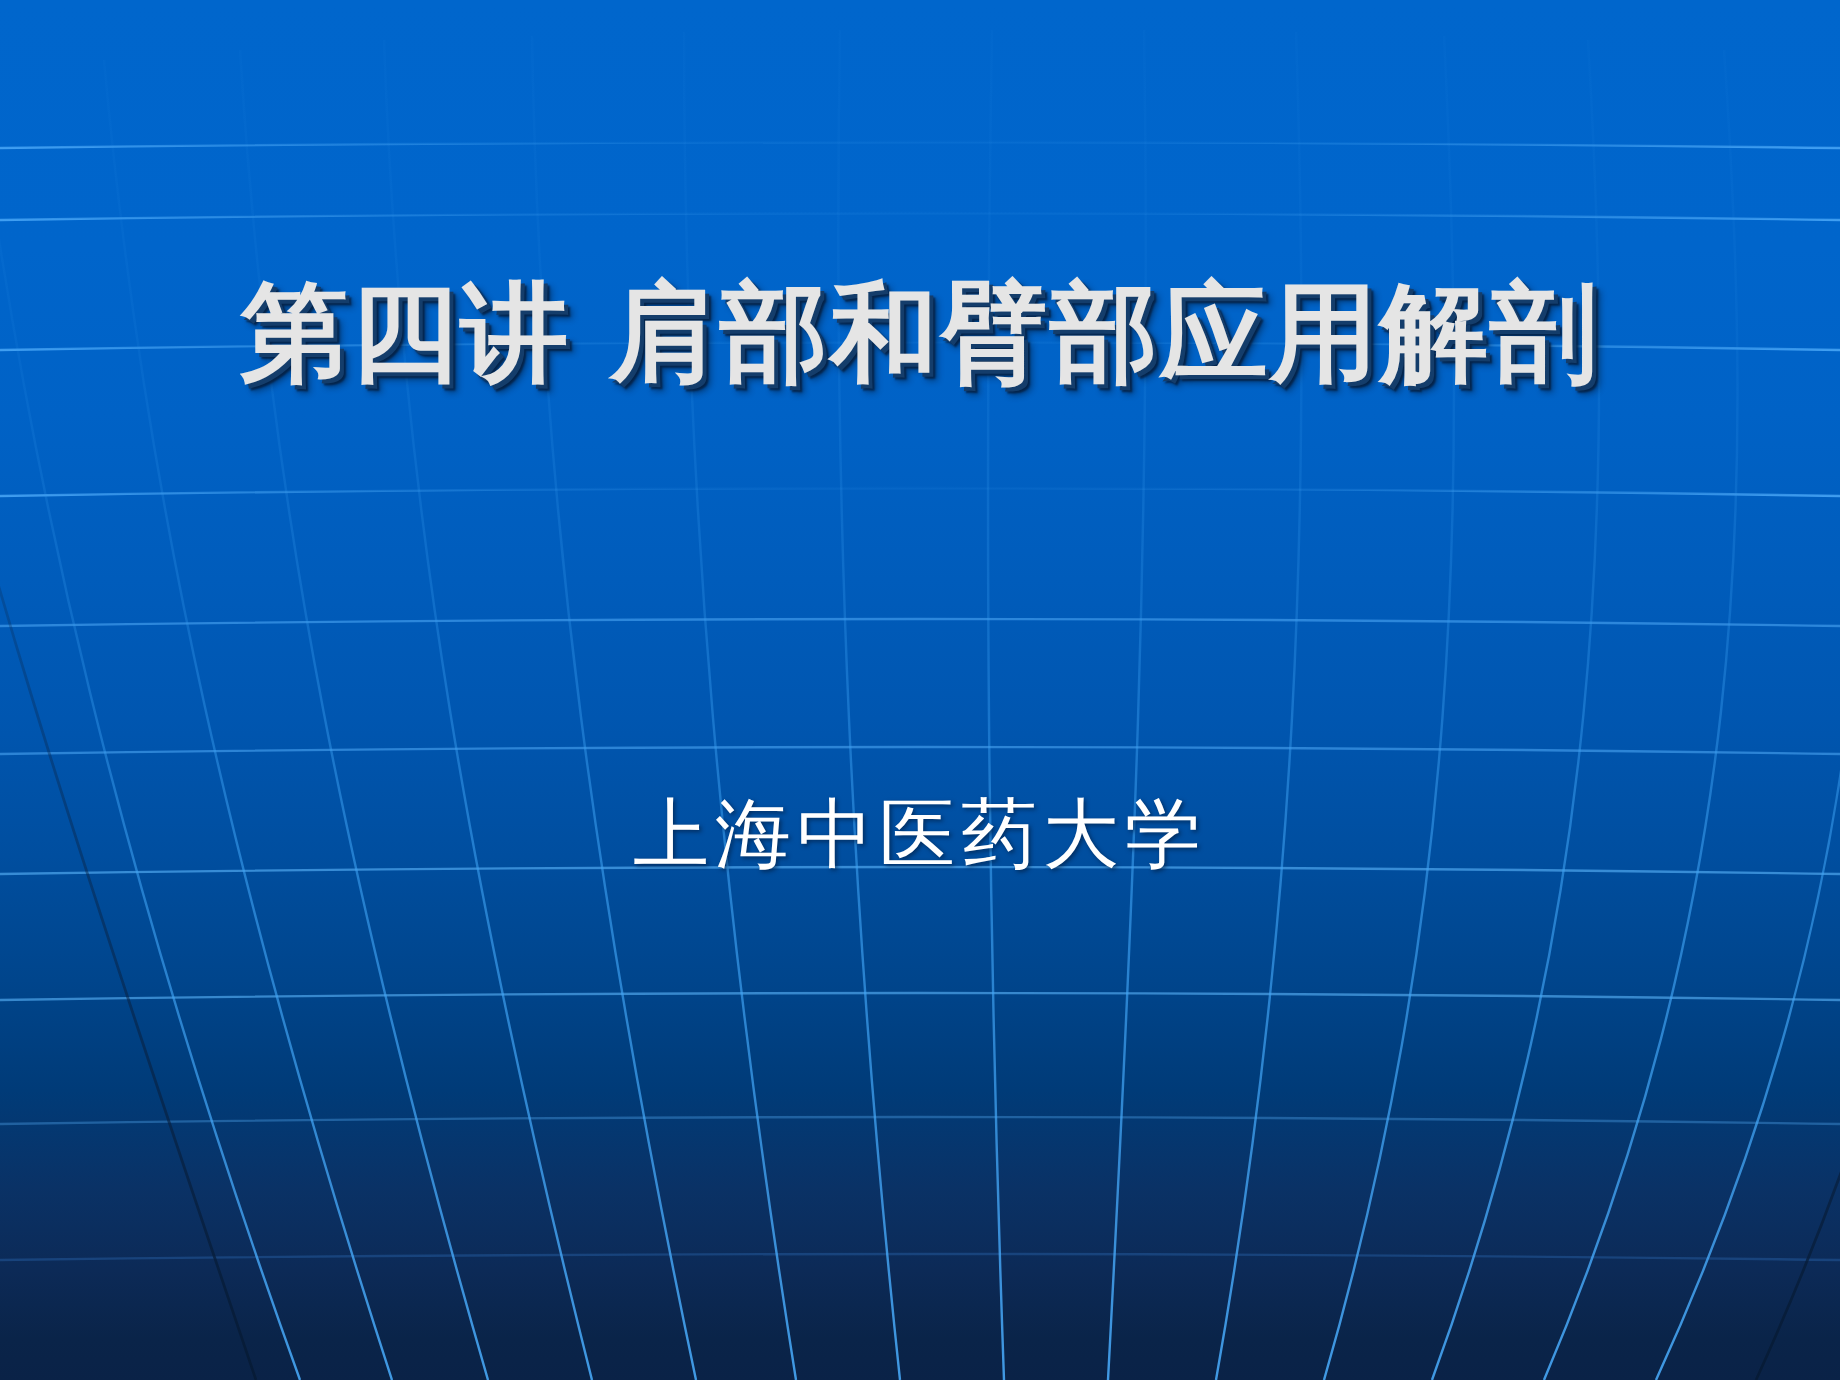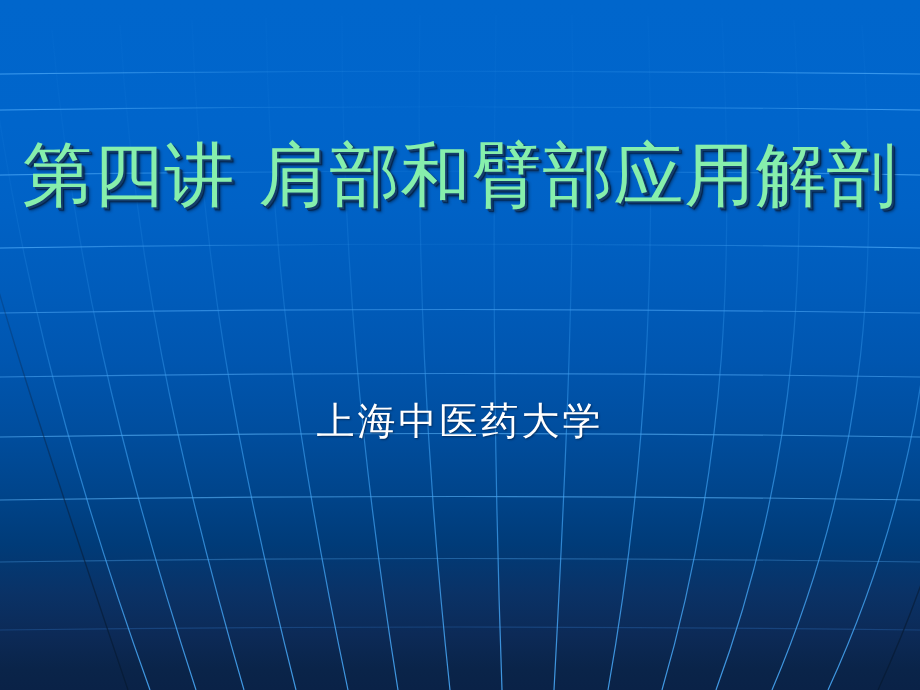--- a/index.html
+++ b/index.html
@@ -55,41 +55,41 @@
   .title-wrap {
     position: absolute;
     left: 0;
     top: 140px;
     width: 920px;
     text-align: center;
   }
   .slide-title {
     display: inline-block;
     font-family: "DejaVu Sans", "Liberation Sans", sans-serif;
-    font-size: 70px;
+    font-size: 54px;
     line-height: 1.0;
-    font-weight: 400;
+    font-weight: 700;
     letter-spacing: 1px;
-    color: #86efac;
+    color: #e5e5e5;
     text-shadow:
        2px 2px 0 #143d6b,
        3px 3px 1px rgba(6,26,54,0.75),
        4px 4px 3px rgba(4,20,44,0.45);
     white-space: nowrap;
   }
 
   .subtitle-wrap {
     position: absolute;
     left: 0;
     top: 392px;
     width: 920px;
     text-align: center;
   }
   .subtitle-line {
-    font-family: Liberation Sans, sans-serif;
+    font-family: Liberation Mono, monospace;
     font-size: 38px;
     line-height: 58px;
     font-weight: 400;
     color: #ffffff;
     letter-spacing: 3px;
     text-shadow: 1px 1px 2px rgba(3,18,42,0.55);
     white-space: nowrap;
   }
 </style>
 </head>

